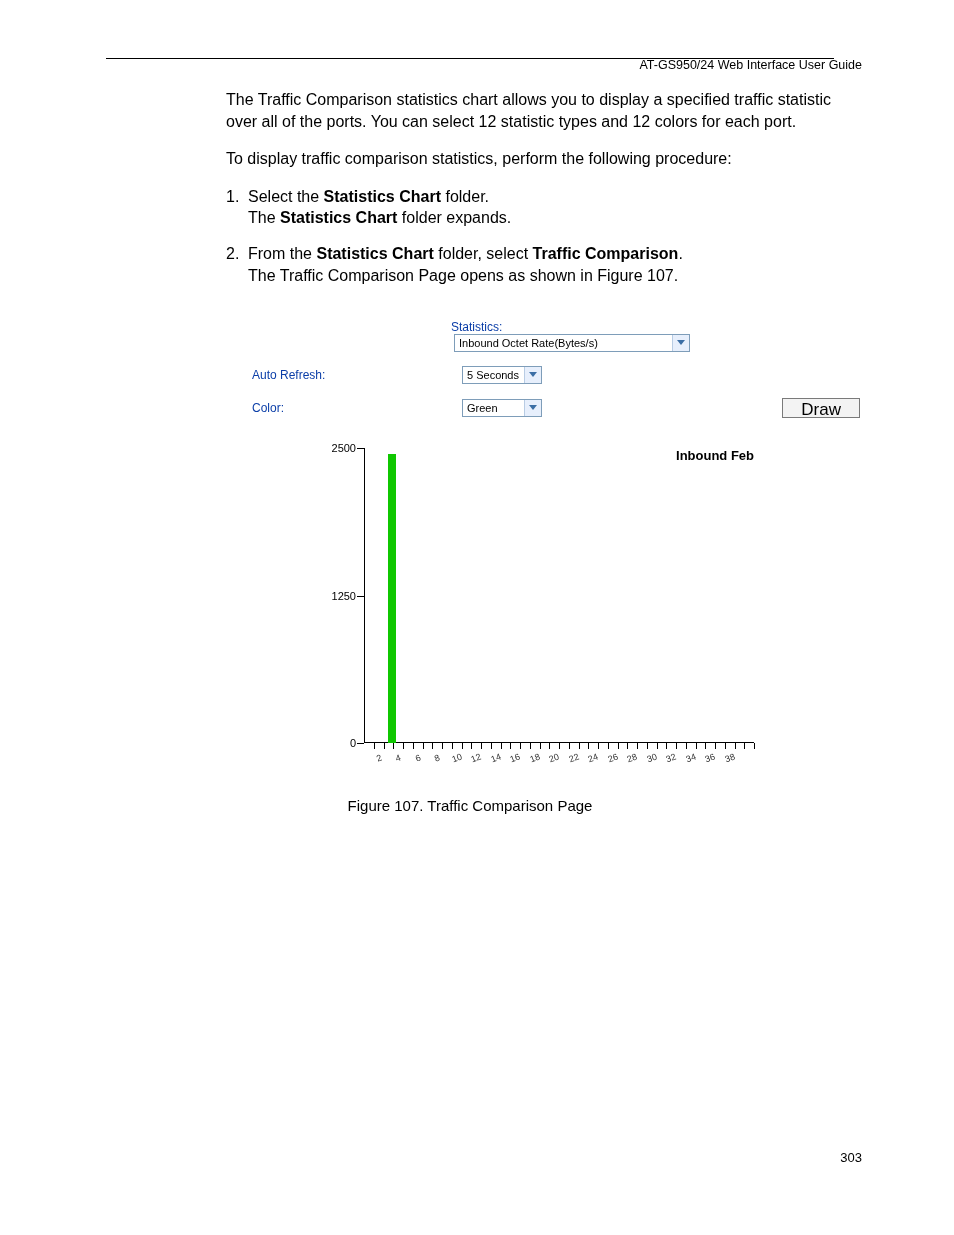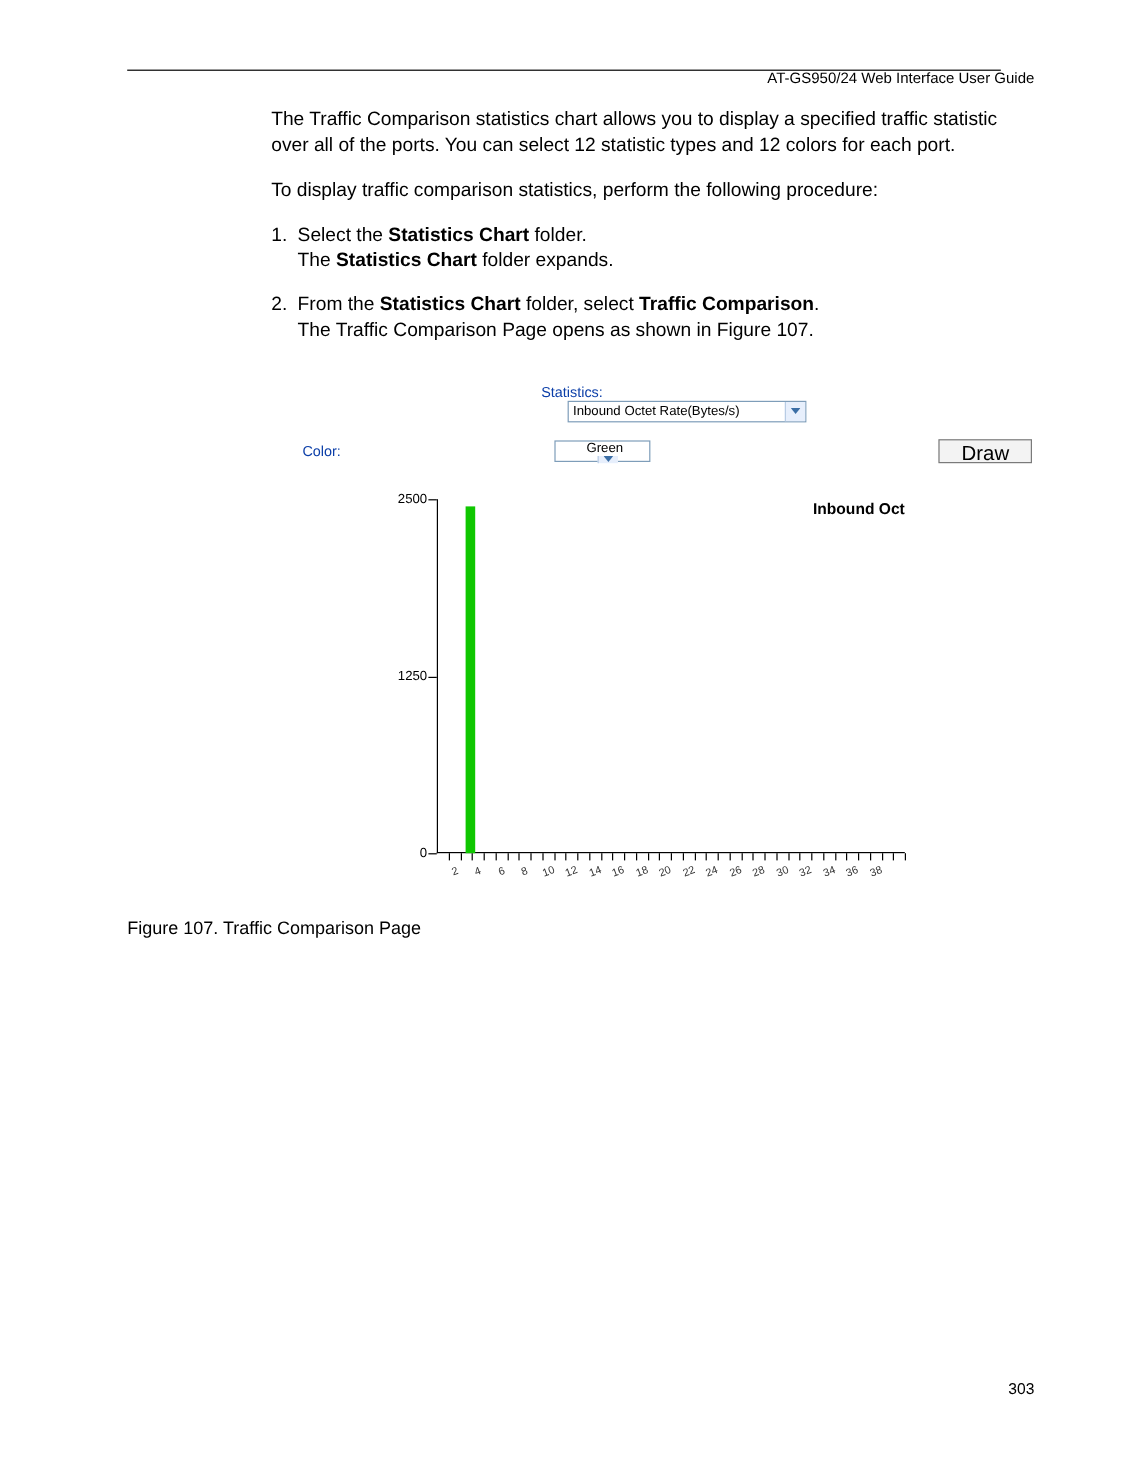--- a/index.html
+++ b/index.html
@@ -24,21 +24,21 @@
   .chart-wrap{margin:30px 0 0 50px;position:relative;}
   .chart-title{position:absolute;top:0;width:388px;left:64px;text-align:right;font-weight:bold;font-size:13px;}
   .chart-plot{position:relative;width:452px;height:295px;margin-top:20px;}
   .y-axis-line{position:absolute;left:62px;top:0;bottom:0;width:0;border-left:1.5px solid #000;}
   .x-axis-line{position:absolute;left:62px;right:0;bottom:0;height:0;border-top:1.5px solid #000;}
   .y-tick{position:absolute;left:55px;width:7px;border-top:1.5px solid #000;}
   .y-label{position:absolute;right:398px;font-size:11px;transform:translateY(-50%);}
   .bar{position:absolute;bottom:0;width:8px;background:#0fc700;}
   .x-tick{position:absolute;bottom:-6px;height:6px;border-left:1px solid #000;}
   .x-lab{position:absolute;bottom:-20px;font-size:9px;transform:translateX(-50%) rotate(-20deg);white-space:nowrap;color:#333;}
-  .caption{font-size:15px;margin:54px 0 0 0;}
+  .caption{text-align:center;font-size:15px;margin:54px 0 0 0;}
   .pagenum{position:absolute;bottom:70px;right:92px;font-size:13px;}
 </style>
 </head>
 <body>
 
 <div class="page">
   <div class="runhead">AT-GS950/24  Web Interface User Guide</div>
 
   <hr class="rule">
 
@@ -60,46 +60,57 @@
         <span>From the </span><b>Statistics Chart</b><span> folder, select </span><b>Traffic Comparison</b><span>.</span><br>
         <span>The Traffic Comparison Page opens as shown in Figure 107.</span>
       </div>
     </div>
   </div>
 
   <div class="panel">
 
     <div class="form-row first">
       <div class="form-label">Statistics:</div>
-      <div class="select" style="width:199px;margin-left:32px;">
+      <div class="select" style="width:236px;margin-left:32px;">
         <span style="flex:1;">Inbound Octet Rate(Bytes/s)</span>
         <span class="arrow">
             <svg width="8" height="6">
               <path d="M0 0 L8 0 L4 5 Z" fill="#3b6ea5"></path>
             </svg>
           </span>
       </div>
     </div>
 
+    <div class="form-row">
+      <div class="form-label">Auto Refresh:</div>
+      <div class="select" style="width:80px;">
+        <span style="flex:1;">5 Seconds</span>
+        <span class="arrow">
+            <svg width="8" height="6">
+              <path d="M0 0 L8 0 L4 5 Z" fill="#3b6ea5"></path>
+            </svg>
+          </span>
+      </div>
+    </div>
 
     <div class="form-row">
       <div class="form-label">Color:</div>
-      <div class="select" style="width:80px;flex-direction:column;">
+      <div class="select" style="width:80px;">
         <span style="flex:1;">Green</span>
         <span class="arrow">
             <svg width="8" height="6">
               <path d="M0 0 L8 0 L4 5 Z" fill="#3b6ea5"></path>
             </svg>
           </span>
       </div>
       <button class="draw-btn">Draw</button>
     </div>
 
     <div class="chart-wrap">
-      <div class="chart-title">Inbound Oct</div>
+      <div class="chart-title">Inbound Feb</div>
       <div class="chart-plot" id="chart-plot">
         <div class="y-axis-line"></div>
         <div class="x-axis-line"></div>
       <div class="y-tick" style="top: 295px;"></div>
           <div class="y-label" style="top: 295px;">0</div>
           <div class="y-tick" style="top: 147.5px;"></div>
           <div class="y-label" style="top: 147.5px;">1250</div>
           <div class="y-tick" style="top: 0px;"></div>
           <div class="y-label" style="top: 0px;">2500</div>
           <div class="x-tick" style="left: 71.75px;"></div>

